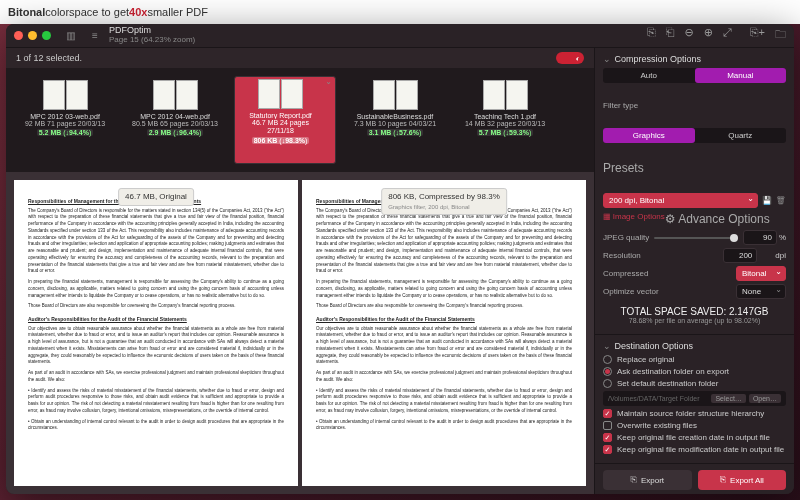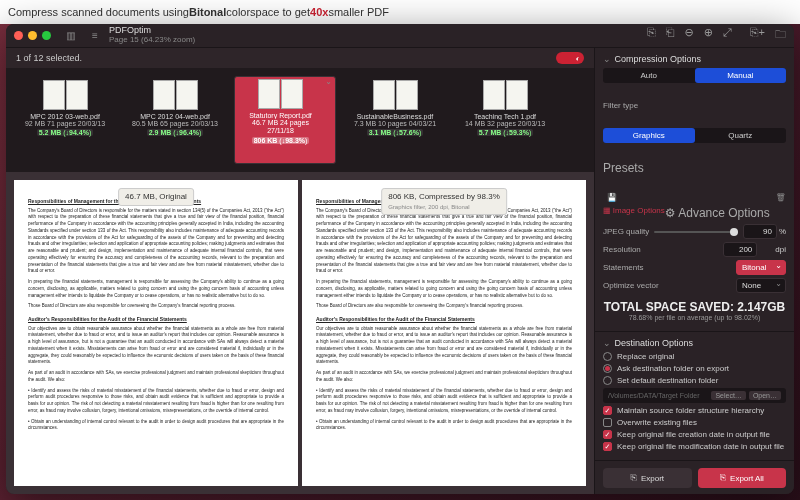--- a/index.html
+++ b/index.html
@@ -38,33 +38,33 @@
 .page .label{position:absolute;top:8px;left:50%;transform:translateX(-50%);background:#f0eee8;border:1px solid #ccc;border-radius:3px;padding:2px 6px;font-size:8px;color:#333;white-space:nowrap;z-index:2}
 .page h4{font-size:5px;font-weight:700;margin:6px 0 2px;text-decoration:underline}
 .page p{margin-bottom:4px;text-align:justify}
 .panel{width:200px;background:#2a2226;border-left:1px solid #1a1518;display:flex;flex-direction:column;font-size:8px;color:#ccc;overflow-y:auto}
 .panel::-webkit-scrollbar{width:4px}.panel::-webkit-scrollbar-thumb{background:#555}
 .section{border-bottom:1px solid #1a1518;padding:6px 8px}
 .section .hdr{display:flex;align-items:center;font-size:9px;color:#ddd;margin-bottom:4px;cursor:pointer}
 .section .hdr .chev{margin-right:4px;color:#888}
 .seg{display:flex;background:#1a1518;border-radius:3px;margin-bottom:6px}
 .seg div{flex:1;text-align:center;padding:3px;font-size:8px;cursor:pointer}
-.seg .active{background:#1d4ed8;border-radius:3px;color:#fff}
+.seg .active{background:#a21caf;border-radius:3px;color:#fff}
 .row{display:flex;align-items:center;justify-content:space-between;margin:3px 0}
 .row label{color:#aaa}
 .sel{background:#1a1518;border:1px solid #3a3035;border-radius:3px;padding:2px 14px 2px 5px;color:#ddd;font-size:8px;position:relative;min-width:50px}
 .sel::after{content:"⌄";position:absolute;right:3px;top:0;color:#888}
 .sel.red{background:#c8344a;border-color:#c8344a;color:#fff}
 .sel.red::after{color:#fff}
 .num{background:#1a1518;border:1px solid #3a3035;border-radius:3px;padding:2px 4px;color:#ddd;font-size:8px;width:34px;text-align:right}
 .imgopts{display:flex;justify-content:flex-start;margin:4px 0}
 .imgopts .t{color:#c8344a;font-size:8px;cursor:pointer}
 .imgopts .t2{color:#aaa;font-size:12px;cursor:pointer}
 .total{text-align:center;padding:4px 0}
-.total .big{font-size:12px;font-weight:700;color:#eee}
+.total .big{font-size:10px;font-weight:400;color:#eee}
 .total .sm{font-size:7px;color:#999}
 .radio,.check{display:flex;align-items:flex-end;margin:3px 0;cursor:pointer}
 .radio .r{width:9px;height:9px;border-radius:50%;border:1px solid #888;margin-right:5px;display:flex;align-items:center;justify-content:center}
 .radio.on .r::after{content:"";width:5px;height:5px;border-radius:50%;background:#c8344a}
 .check .c{width:9px;height:9px;border:1px solid #888;border-radius:2px;margin-right:5px;display:flex;align-items:center;justify-content:center;font-size:7px;color:#fff}
 .check.on .c{background:#c8344a;border-color:#c8344a}
 .pathbox{background:#1a1518;border-radius:3px;padding:3px 5px;display:flex;justify-content:space-between;align-items:center;margin:3px 0}
 .pathbox span{color:#666;font-size:7px}
 .pathbox .btns{display:flex;gap:3px}
 .pathbox button{background:#3a3035;border:none;color:#999;font-size:7px;padding:1px 4px;border-radius:2px}
@@ -72,21 +72,20 @@
 .ebtn{flex:1;display:flex;align-items:center;justify-content:center;gap:4px;padding:5px;border-radius:4px;font-size:8px;cursor:pointer}
 .ebtn.ghost{background:#3a3035;color:#ddd}
 .ebtn.prim{background:#c8344a;color:#fff}
 .slider{flex:1;height:2px;background:#555;margin:0 5px;position:relative;border-radius:1px}
 .slider .k{position:absolute;width:8px;height:8px;background:#ddd;border-radius:50%;top:-3px;right:0}
 </style>
 </head>
 <body>
 
 <div class="banner">
-  <span>Compress scanned documents using </span>
     <b>Bitonal</b>
     <span> colorspace to get </span>
     <span class="red">40x</span>
     <span> smaller PDF</span>
 </div>
 
 <div class="window">
   <div class="titlebar">
     <div class="traffic">
       <div class="tdot tred"></div>
@@ -206,20 +205,21 @@
           <div>Auto</div>
           <div class="active">Manual</div>
         </div>
         <div style="font-size:8px;color:#aaa;margin:18px 0">Filter type</div>
         <div class="seg">
           <div class="active">Graphics</div>
           <div>Quartz</div>
         </div>
         <div style="font-size:12px;color:#aaa;margin:18px 0">Presets</div>
         <div class="row">
+          <div class="sel red" style="flex:1">200 dpi, Bitonal</div>
           <span style="margin-left:4px;color:#888">💾</span>
           <span style="margin-left:4px;color:#888">🗑</span>
         </div>
         <div class="imgopts">
           <span class="t">▦ <span>Image Options</span></span>
           <span class="t2">⚙ <span>Advance Options</span></span>
         </div>
         <div class="row">
           <label>JPEG quality</label>
           <div class="slider">
@@ -228,21 +228,21 @@
           <div class="num">90</div>
           <span style="margin-left:2px">%</span>
         </div>
         <div class="row">
           <label>Resolution</label>
           <div style="flex:1"></div>
           <div class="num">200</div>
           <span style="margin-left:18px">dpi</span>
         </div>
         <div class="row">
-          <label>Statements</label>
+          <label>Compressed</label>
           <div class="sel red">Bitonal</div>
         </div>
         <div class="row">
           <label>Optimize vector</label>
           <div class="sel">None</div>
         </div>
         <div class="total">
           <div class="big">TOTAL SPACE SAVED: 2.147GB</div>
           <div class="sm">78.68% per file on average (up to 98.02%)</div>
         </div>

